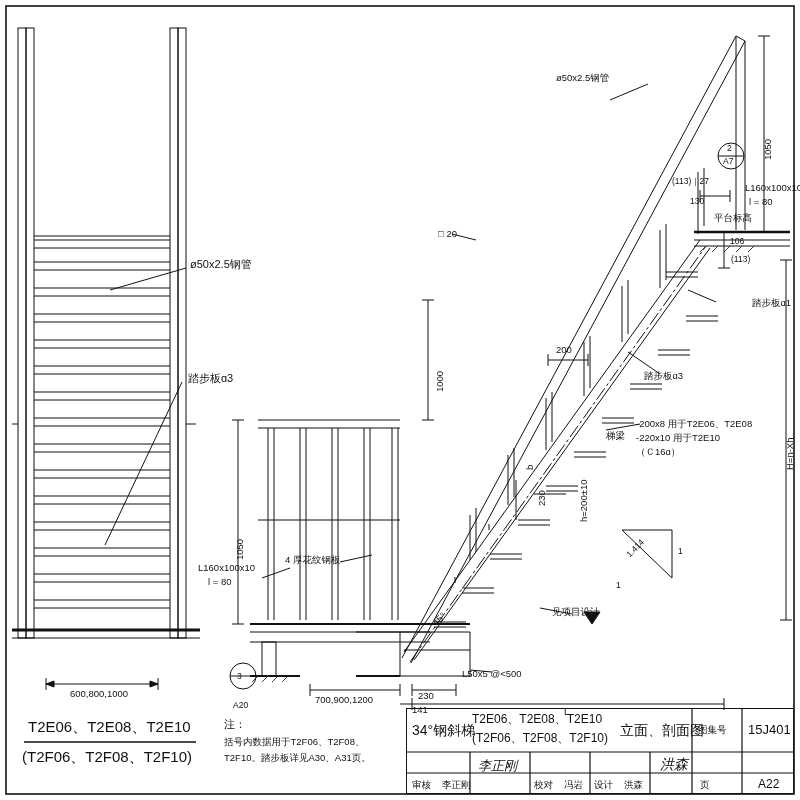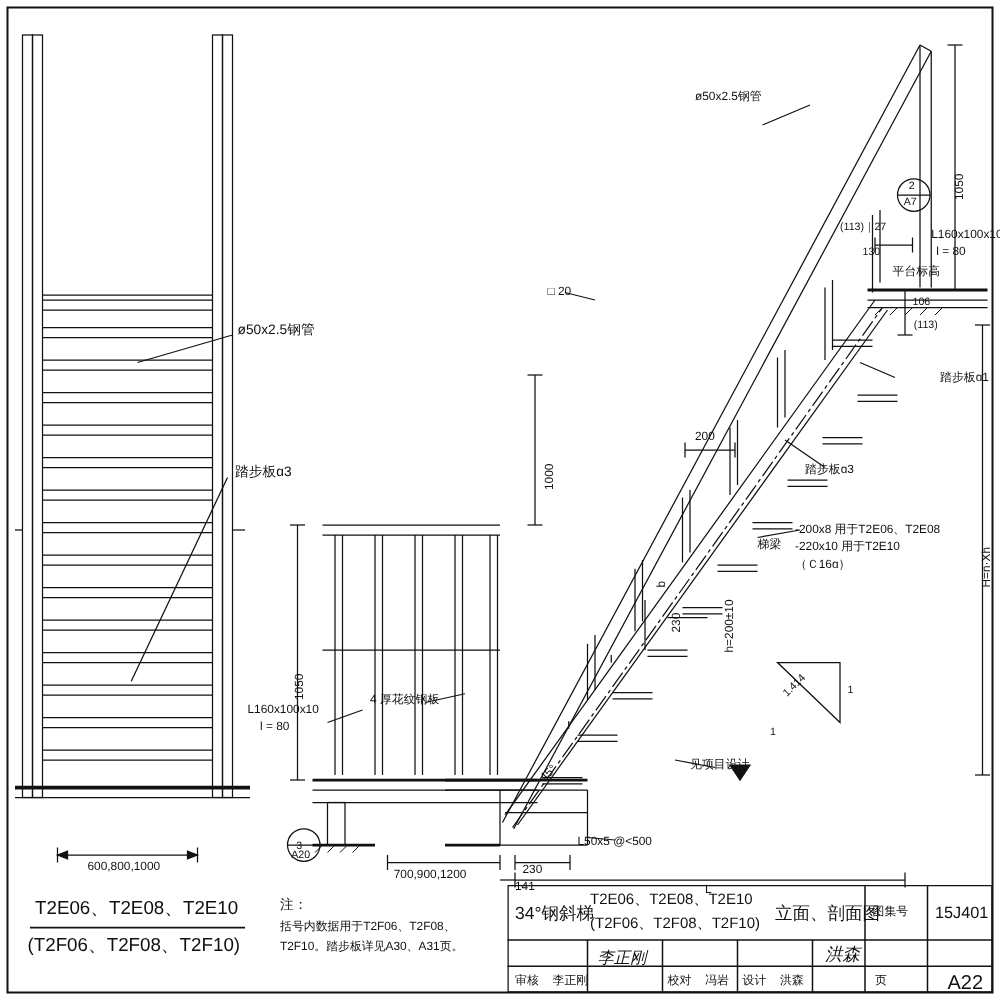--- a/index.html
+++ b/index.html
@@ -259,23 +259,23 @@
 
   <div class="lbl" style="left:190px;top:258px">ø50x2.5钢管</div>
   <div class="lbl" style="left:188px;top:372px">踏步板ɑ3</div>
   <div class="lbl sm" style="left:70px;top:688px">600,800,1000</div>
   <div class="lbl big" style="left:28px;top:718px">T2E06、T2E08、T2E10</div>
   <div class="lbl big" style="left:22px;top:748px">(T2F06、T2F08、T2F10)</div>
 
   <div class="lbl sm rot90" style="left:234px;top:560px">1050</div>
   <div class="lbl sm" style="left:198px;top:562px">L160x100x10</div>
   <div class="lbl sm" style="left:208px;top:576px">l = 80</div>
-  <div class="lbl sm" style="left:296px;top:554px">4 厚花纹钢板</div>
+  <div class="lbl sm" style="left:285px;top:554px">4 厚花纹钢板</div>
   <div class="lbl xs" style="left:237px;top:671px">3</div>
-  <div class="lbl xs" style="left:233px;top:678px">A20</div>
+  <div class="lbl xs" style="left:233px;top:700px">A20</div>
   <div class="lbl sm" style="left:315px;top:694px">700,900,1200</div>
 
   <div class="lbl sm" style="left:556px;top:72px">ø50x2.5钢管</div>
   <div class="lbl sm rot90" style="left:762px;top:160px">1050</div>
   <div class="lbl xs" style="left:727px;top:143px">2</div>
   <div class="lbl xs" style="left:723px;top:156px">A7</div>
   <div class="lbl xs" style="left:672px;top:176px">(113)｜27</div>
   <div class="lbl xs" style="left:690px;top:196px">130</div>
   <div class="lbl xs" style="left:730px;top:236px">106</div>
   <div class="lbl xs" style="left:731px;top:254px">(113)</div>
@@ -332,18 +332,18 @@
   <div class="lbl sm" style="left:698px;top:724px">图集号</div>
   <div class="lbl" style="left:748px;top:722px;font-size:13px">15J401</div>
 
   <div class="lbl sm" style="left:412px;top:779px">审核</div>
   <div class="lbl sm" style="left:442px;top:779px">李正刚</div>
   <div class="lbl sm" style="left:534px;top:779px">校对</div>
   <div class="lbl sm" style="left:564px;top:779px">冯岩</div>
   <div class="lbl sm" style="left:594px;top:779px">设计</div>
   <div class="lbl sm" style="left:624px;top:779px">洪森</div>
   <div class="lbl sm" style="left:700px;top:779px">页</div>
-  <div class="lbl" style="left:758px;top:777px;font-size:16px">A22</div>
+  <div class="lbl" style="left:758px;top:777px;font-size:12px">A22</div>
 
   <div class="lbl" style="left:478px;top:758px;font-family:'Liberation Serif',serif;font-size:13px;font-style:italic">李正刚</div>
   <div class="lbl" style="left:660px;top:756px;font-family:'Liberation Serif',serif;font-size:14px;font-style:italic">洪森</div>
 
 </div>
 
 </body></html>

